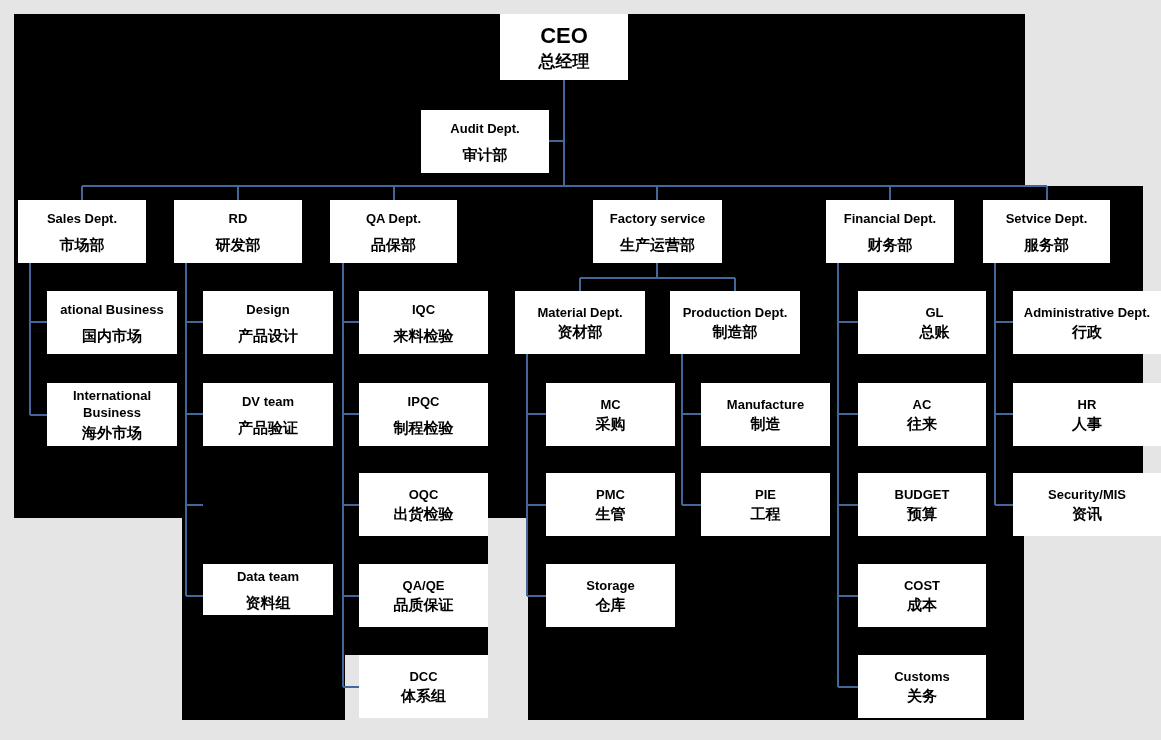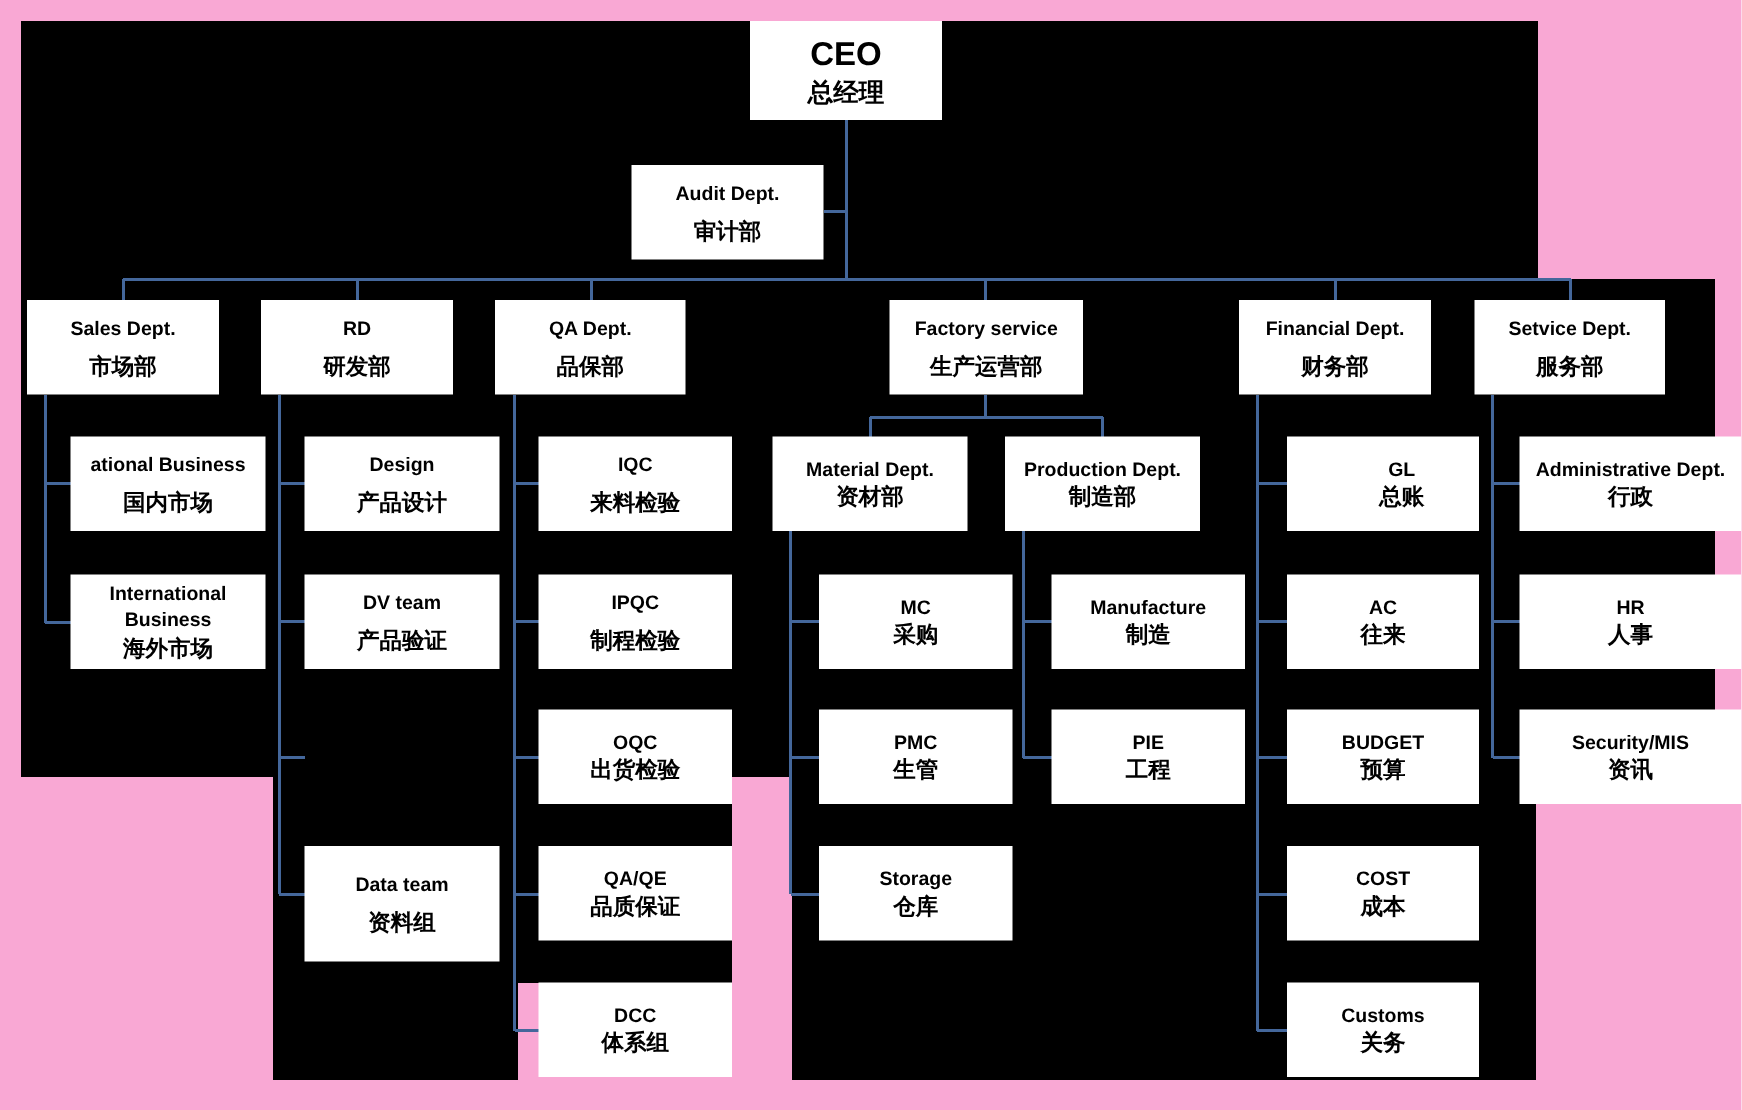--- a/index.html
+++ b/index.html
@@ -1,20 +1,20 @@
 <!DOCTYPE html>
 <html><head>
 <meta charset="utf-8">
 <style>
   html, body { margin: 0; padding: 0; background: #ffffff; }
   #canvas {
     position: relative;
     width: 1161px;
     height: 740px;
-    background: #f9a8d4;
+    background: #e5e5e5;
     overflow: hidden;
     font-family: "Liberation Sans", "DejaVu Sans", sans-serif;
   }
   #layer-svg {
     position: absolute;
     left: 0; top: 0;
     width: 1161px; height: 740px;
   }
   .org-box {
     position: absolute;
@@ -112,21 +112,21 @@
       <div class="zh">海外市场</div>
     </div>
     <div class="org-box dept" style="left: 203px; top: 291px; width: 130px; height: 63px;">
       <div class="en">Design</div>
       <div class="zh">产品设计</div>
     </div>
     <div class="org-box dept" style="left: 203px; top: 383px; width: 130px; height: 63px;">
       <div class="en">DV team</div>
       <div class="zh">产品验证</div>
     </div>
-    <div class="org-box dept" style="left: 203px; top: 564px; width: 130px; height: 77px;">
+    <div class="org-box dept" style="left: 203px; top: 564px; width: 130px; height: 51px;">
       <div class="en">Data team</div>
       <div class="zh">资料组</div>
     </div>
     <div class="org-box dept" style="left: 359px; top: 291px; width: 129px; height: 63px;">
       <div class="en">IQC</div>
       <div class="zh">来料检验</div>
     </div>
     <div class="org-box dept" style="left: 359px; top: 383px; width: 129px; height: 63px;">
       <div class="en">IPQC</div>
       <div class="zh">制程检验</div>

